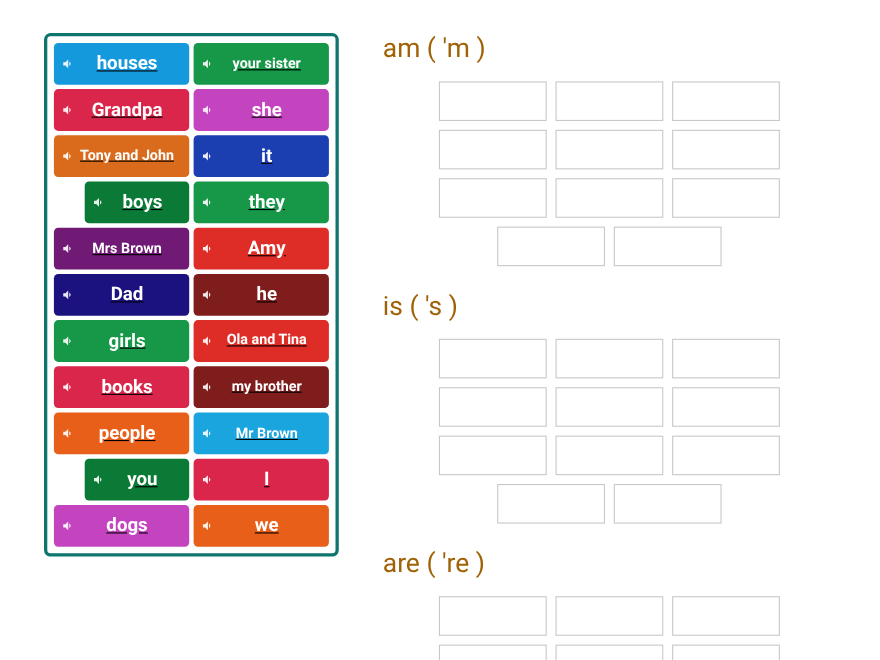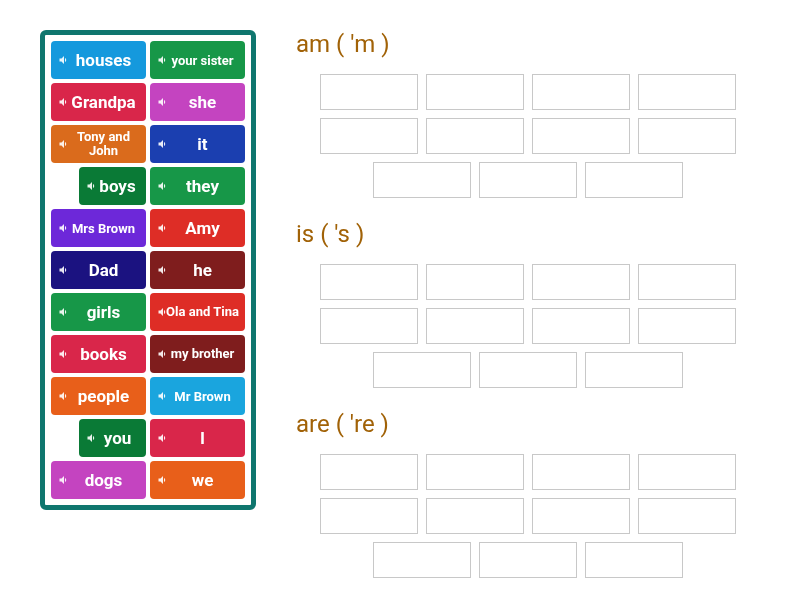--- a/index.html
+++ b/index.html
@@ -9,27 +9,28 @@
     padding: 30px 40px;
     width: 800px;
     height: 600px;
   }
   .wrap {
     display: flex;
     gap: 40px;
     align-items: flex-start;
   }
   .word-bank {
-    border: 5px solid #0f766e;
+    border: 3px solid #0f766e;
     border-radius: 6px;
     padding: 6px;
     display: grid;
     grid-template-columns: 1fr 1fr;
     gap: 4px;
-    width: 216px;
+    width: 268px;
+    text-decoration: underline;
   }
   .tile {
     display: flex;
     align-items: center;
     justify-content: center;
     gap: 4px;
     height: 38px;
     border-radius: 4px;
     color: #fff;
     font-weight: 700;
@@ -52,21 +53,21 @@
     opacity: 0.9;
   }
   .tile .label { flex: 1; text-align: center; padding-left: 10px; }
   .c-lblue  { background: #1599dd; }
   .c-green  { background: #179748; }
   .c-crimson{ background: #d9264a; justify-content: flex-end; }
   .c-magenta{ background: #c444c0; }
   .c-orange { background: #da6b1c; }
   .c-royal  { background: #1b3fb0; }
   .c-dgreen { background: #0a7a36; margin-left: 28px; }
-  .c-lilac  { background: #6d28d9; }
+  .c-lilac  { background: #701a75; }
   .c-red    { background: #de2d26; }
   .c-navy   { background: #1b1280; }
   .c-purple { background: #7f1d1d; }
   .c-sky    { background: #1aa5de; }
   .c-dorange{ background: #e85f1a; }
   .groups {
     flex: 1;
     display: flex;
     flex-direction: column;
     gap: 8px;

